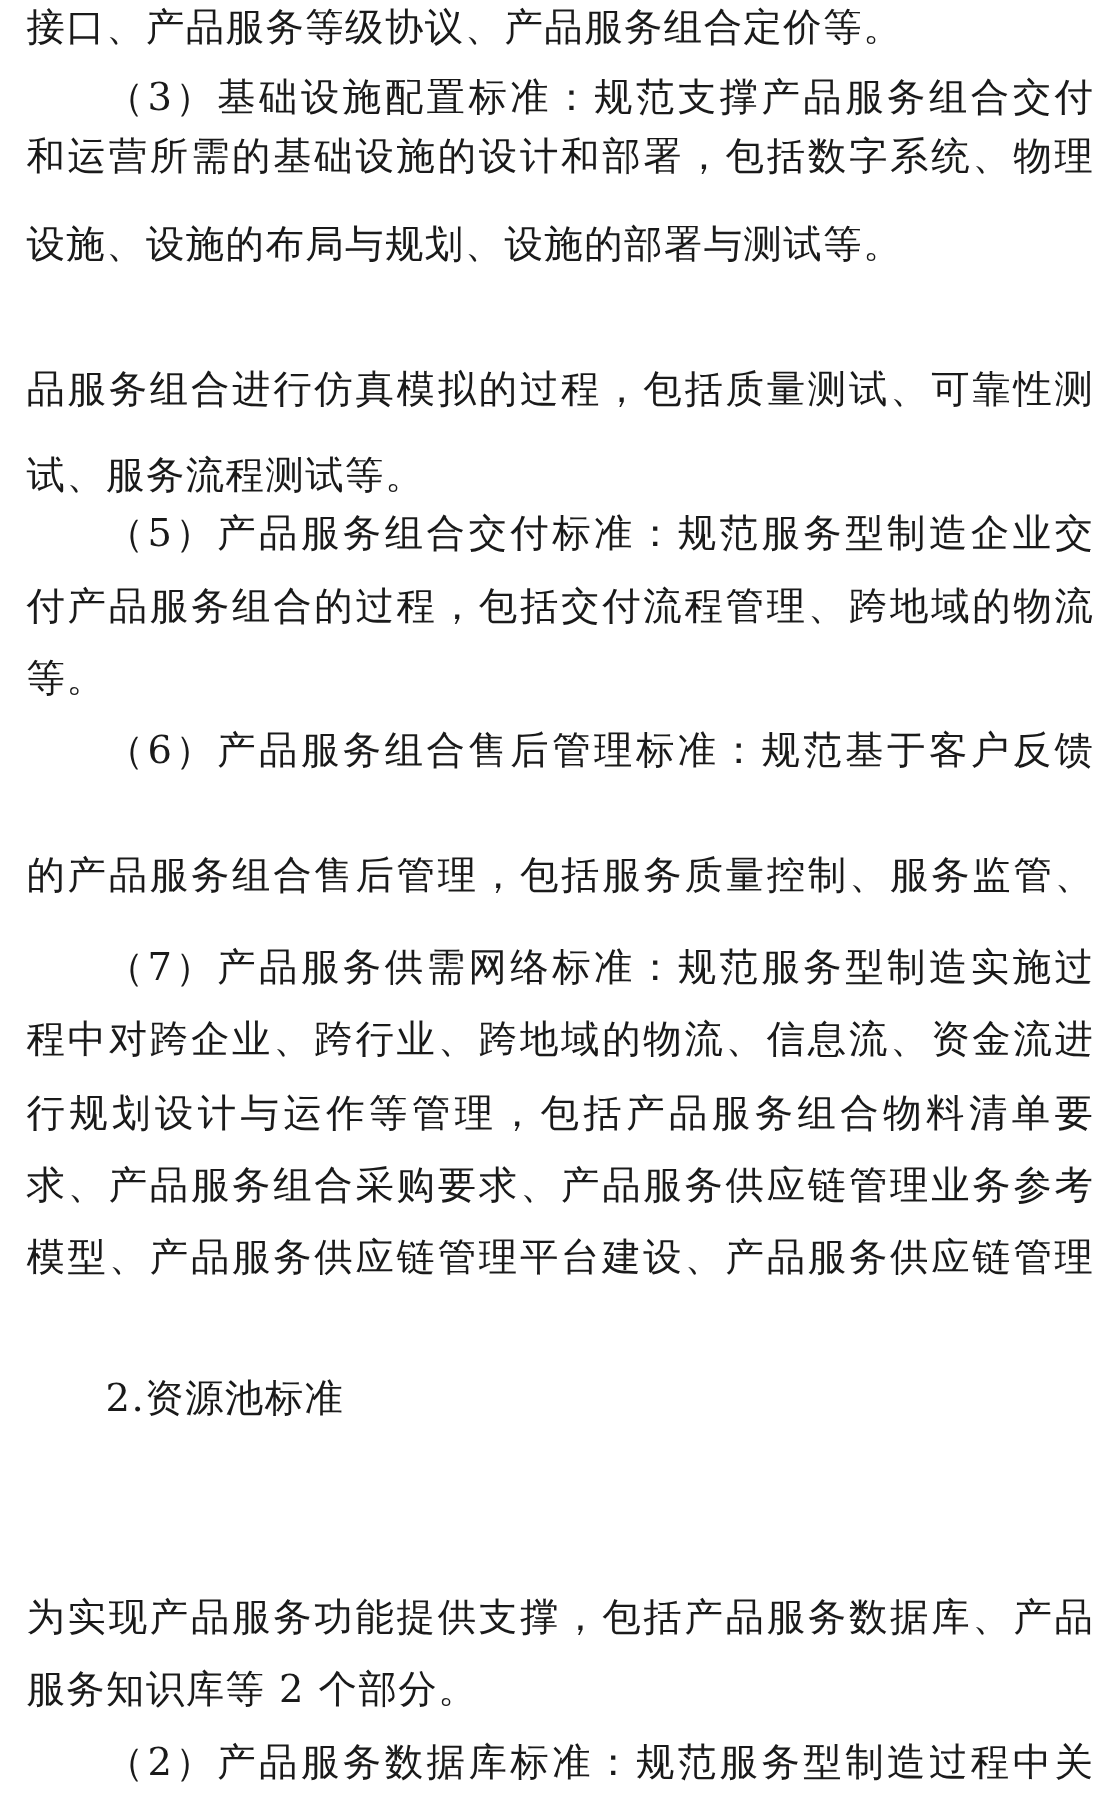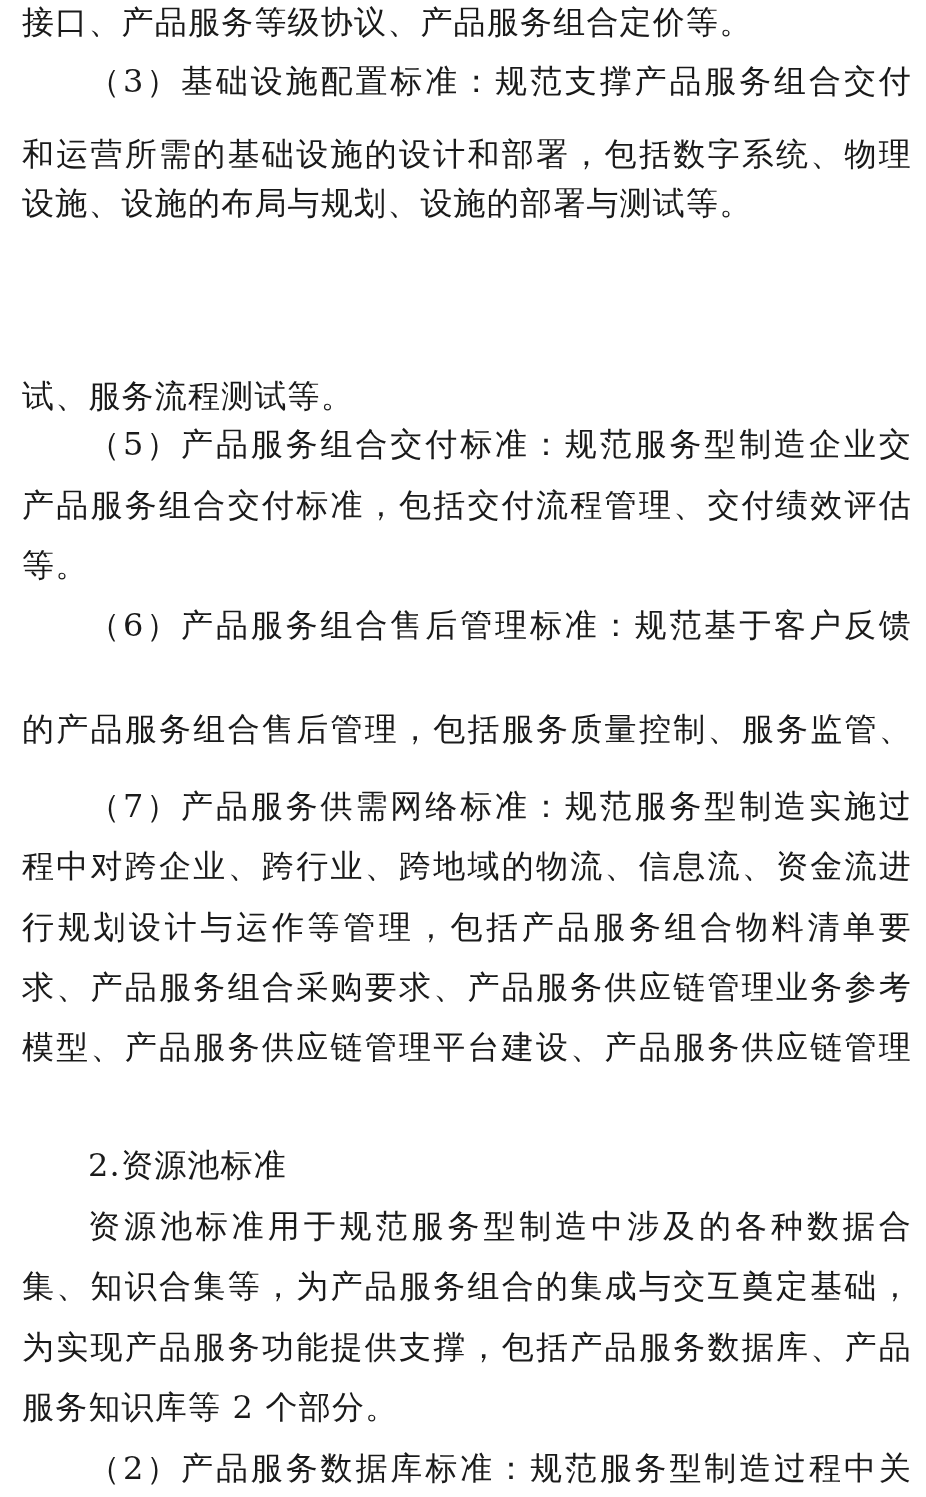--- a/index.html
+++ b/index.html
@@ -45,39 +45,38 @@
       text-align-last: left;
     }
   </style>
 </head>
 <body>
 
 <div class="page">
   <div class="line last" style="top:0px;">接口、产品服务等级协议、产品服务组合定价等。</div>
 
   <div class="line indent" style="top:59px;">（3）基础设施配置标准：规范支撑产品服务组合交付</div>
-  <div class="line" style="top:132px;">和运营所需的基础设施的设计和部署，包括数字系统、物理</div>
+  <div class="line" style="top:108px;">和运营所需的基础设施的设计和部署，包括数字系统、物理</div>
   <div class="line last" style="top:181px;">设施、设施的布局与规划、设施的部署与测试等。</div>
 
+  <div class="line" style="top:302px;">品服务组合进行仿真模拟的过程，包括质量测试、可靠性测</div>
   <div class="line last" style="top:362px;margin-top:12px;">试、服务流程测试等。</div>
 
   <div class="line indent" style="top:422px;">（5）产品服务组合交付标准：规范服务型制造企业交</div>
-  <div class="line" style="top:483px;">产品服务组合交付标准，包括交付流程管理、交付绩效评估</div>
+  <div class="line" style="top:483px;">付产品服务组合的过程，包括交付流程管理、跨地域的物流</div>
   <div class="line last" style="top:543px;">等。</div>
 
   <div class="line indent" style="top:603px;">（6）产品服务组合售后管理标准：规范基于客户反馈</div>
   <div class="line" style="top:663px;margin-top:44px;">的产品服务组合售后管理，包括服务质量控制、服务监管、</div>
 
   <div class="line indent" style="top:784px;">（7）产品服务供需网络标准：规范服务型制造实施过</div>
   <div class="line" style="top:844px;">程中对跨企业、跨行业、跨地域的物流、信息流、资金流进</div>
   <div class="line" style="top:905px;">行规划设计与运作等管理，包括产品服务组合物料清单要</div>
   <div class="line" style="top:965px;">求、产品服务组合采购要求、产品服务供应链管理业务参考</div>
   <div class="line" style="top:1025px;">模型、产品服务供应链管理平台建设、产品服务供应链管理</div>
 
   <div class="line indent heading" style="top:1143px;">2.资源池标准</div>
 
-  <div class="line indent" style="top:1204px;">资源池标准用于规范服务型制造中涉及的各种数据合</div>
-  <div class="line" style="top:1264px;">集、知识合集等，为产品服务组合的集成与交互奠定基础，</div>
   <div class="line" style="top:1325px;">为实现产品服务功能提供支撑，包括产品服务数据库、产品</div>
   <div class="line last" style="top:1385px;">服务知识库等 2 个部分。</div>
 
   <div class="line indent" style="top:1446px;">（2）产品服务数据库标准：规范服务型制造过程中关</div>
 </div>
 
 </body></html>

